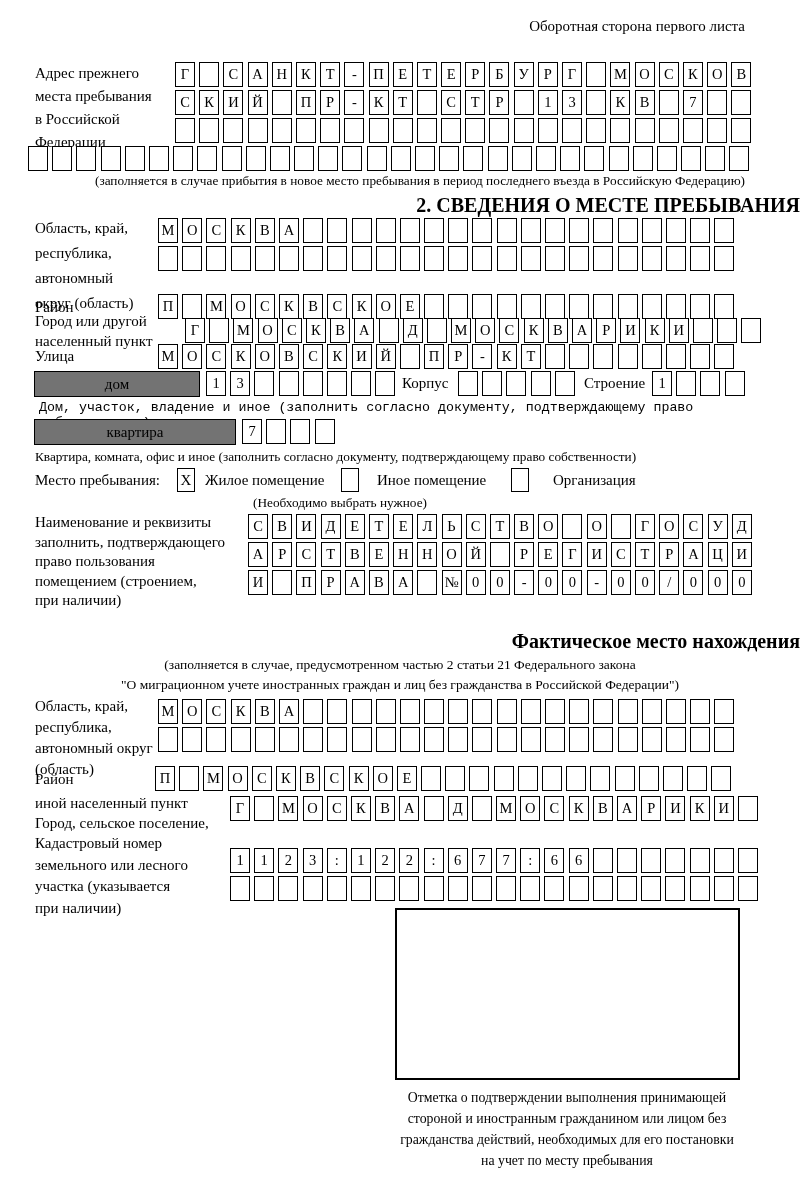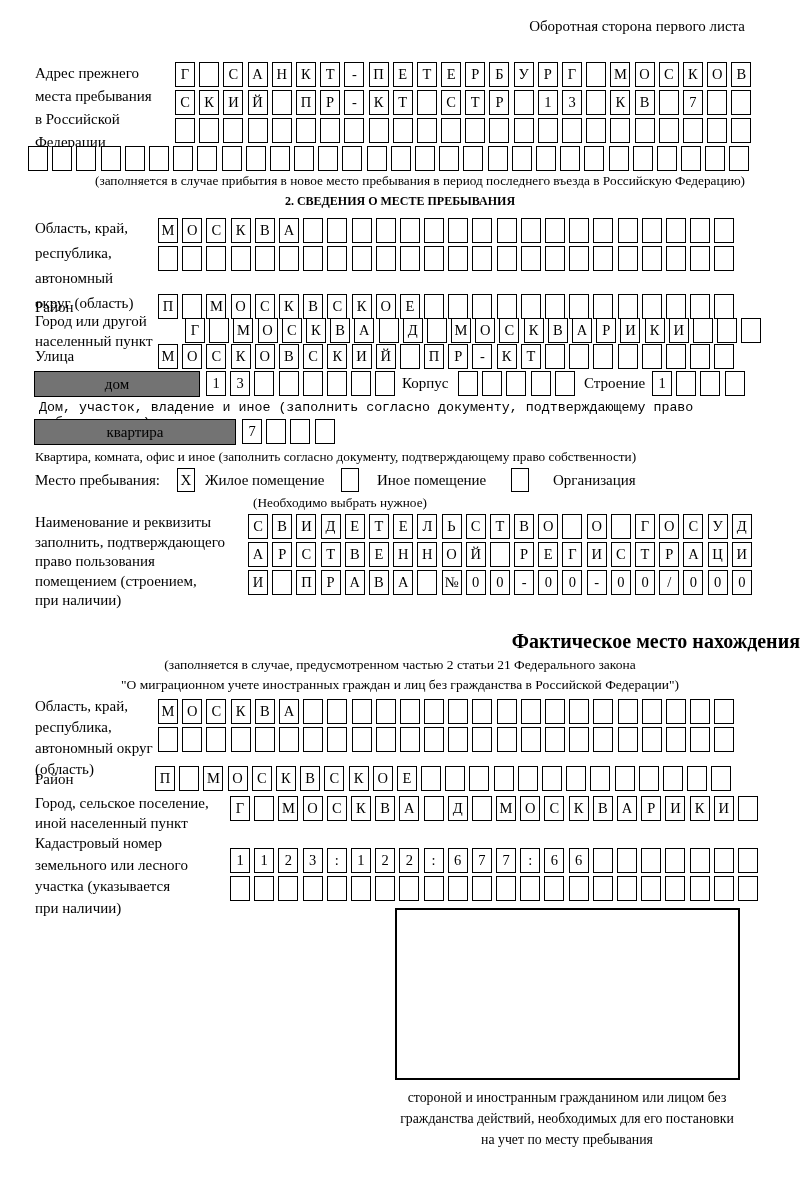--- a/index.html
+++ b/index.html
@@ -2,21 +2,21 @@
 <html><head>
 <meta charset="utf-8">
 <style>
   html,body{margin:0;padding:0;background:#fff;}
   .sheet{position:relative;width:800px;height:1180px;background:#ffffff;color:#000;
          font-family:"Liberation Serif","DejaVu Serif",serif;overflow:hidden;}
   .abs{position:absolute;}
   .lbl{font-size:15px;line-height:21px;}
   .note{font-size:13.3px;}
   .center{text-align:center;width:800px;left:0;}
-  .hdr{font-weight:bold;font-size:12px;}
+  .hdr{font-weight:bold;font-size:20px;text-align:right;}
   .cells{display:flex;gap:4.2px;}
   .cell{flex:0 0 20px;width:20px;height:25px;border:1.5px solid #000;box-sizing:border-box;
         display:flex;align-items:center;justify-content:center;font-size:14.5px;
         font-family:"Liberation Serif","DejaVu Serif",serif;background:#fff;}
   .wbox{border:1.5px solid #000;box-sizing:border-box;height:26px;display:flex;
         align-items:center;justify-content:center;font-size:15px;background:#737373;}
   .chk{width:18px;height:24px;border:1.5px solid #000;box-sizing:border-box;display:flex;
        align-items:center;justify-content:center;font-size:15px;background:#fff;}
   .stamp{border:2px solid #000;box-sizing:border-box;background:#fff;}
   .cap{font-size:13.8px;line-height:21px;text-align:center;}
@@ -505,22 +505,22 @@
       <span class="cell"></span>
       <span class="cell"></span>
       <span class="cell"></span>
       <span class="cell"></span>
       <span class="cell"></span>
       <span class="cell"></span>
       <span class="cell"></span>
     </div>
 
   <div class="abs lbl" style="left:35px;top:793px;width:195px;line-height:20px;">
+      <div>иной населенный пункт</div>
       <div>Город, сельское поселение,</div>
-      <div>иной населенный пункт</div>
     </div>
   <div class="abs cells" style="left:230px;top:796px;">
       <span class="cell">Г</span>
       <span class="cell"></span>
       <span class="cell">М</span>
       <span class="cell">О</span>
       <span class="cell">С</span>
       <span class="cell">К</span>
       <span class="cell">В</span>
       <span class="cell">А</span>
@@ -590,18 +590,19 @@
       <span class="cell"></span>
       <span class="cell"></span>
       <span class="cell"></span>
       <span class="cell"></span>
       <span class="cell"></span>
       <span class="cell"></span>
     </div>
 
   <div class="abs stamp" style="left:395px;top:908px;width:345px;height:172px;"></div>
   <div class="abs cap" style="left:357px;top:1087px;width:420px;">
+      <div>Отметка о подтверждении выполнения принимающей</div>
       <div>стороной и иностранным гражданином или лицом без</div>
       <div>гражданства действий, необходимых для его постановки</div>
       <div>на учет по месту пребывания</div>
     </div>
 
 </div>
 
 </body></html>

